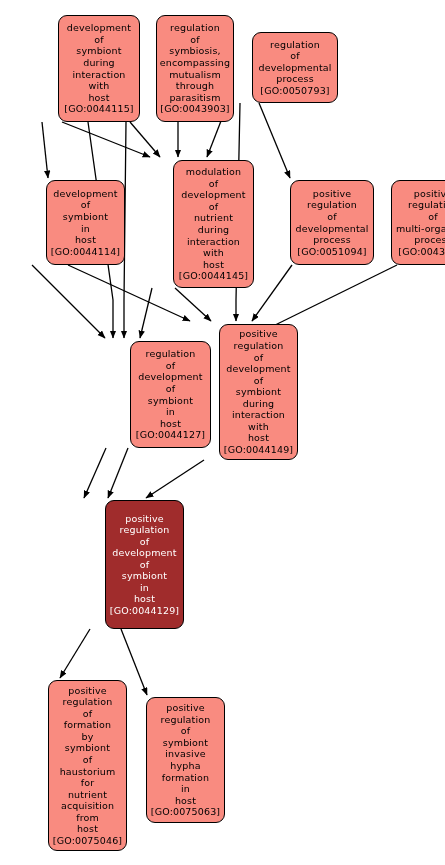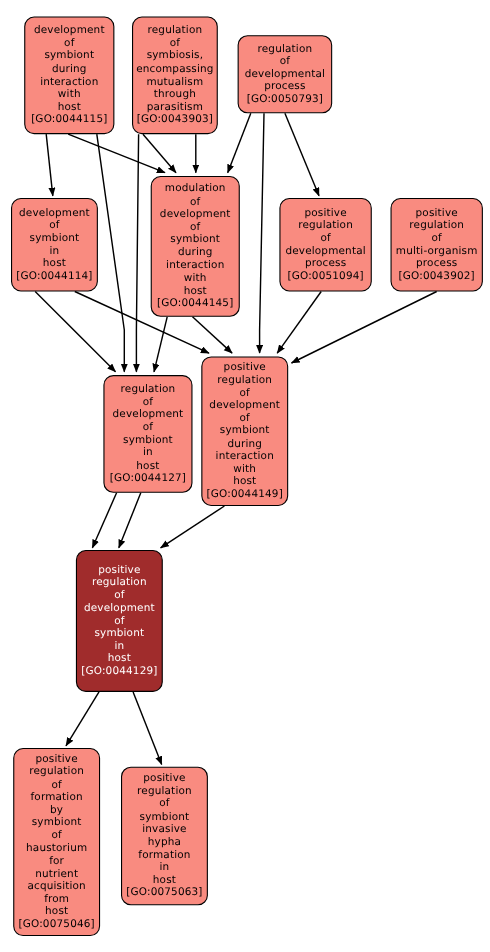--- a/index.html
+++ b/index.html
@@ -35,20 +35,21 @@
     display: flex;
     align-items: center;
     justify-content: center;
     text-align: center;
     font-size: 9.5px;
     line-height: 11.55px;
     letter-spacing: 0.15px;
     white-space: pre-line;
     padding: 1px 2px;
     z-index: 2;
+    margin-left: 36px;
   }
   .go-node.highlight {
     background: #a02c2c;
     color: #ffffff;
     border-color: #000000;
   }
 </style>
 </head>
 <body>
 
@@ -107,21 +108,21 @@
       <div class="go-node" title="development of symbiont in host [GO:0044114]" style="left: 10px; top: 180px; width: 79px; height: 85px;">development
 of
 symbiont
 in
 host
 [GO:0044114]</div>
       <div class="go-node" title="modulation of development of symbiont during interaction with host [GO:0044145]" style="left: 137px; top: 160px; width: 81px; height: 128px;">modulation
 of
 development
 of
-symbiont
+nutrient
 during
 interaction
 with
 host
 [GO:0044145]</div>
       <div class="go-node" title="positive regulation of developmental process [GO:0051094]" style="left: 254px; top: 180px; width: 84px; height: 85px;">positive
 regulation
 of
 developmental
 process

